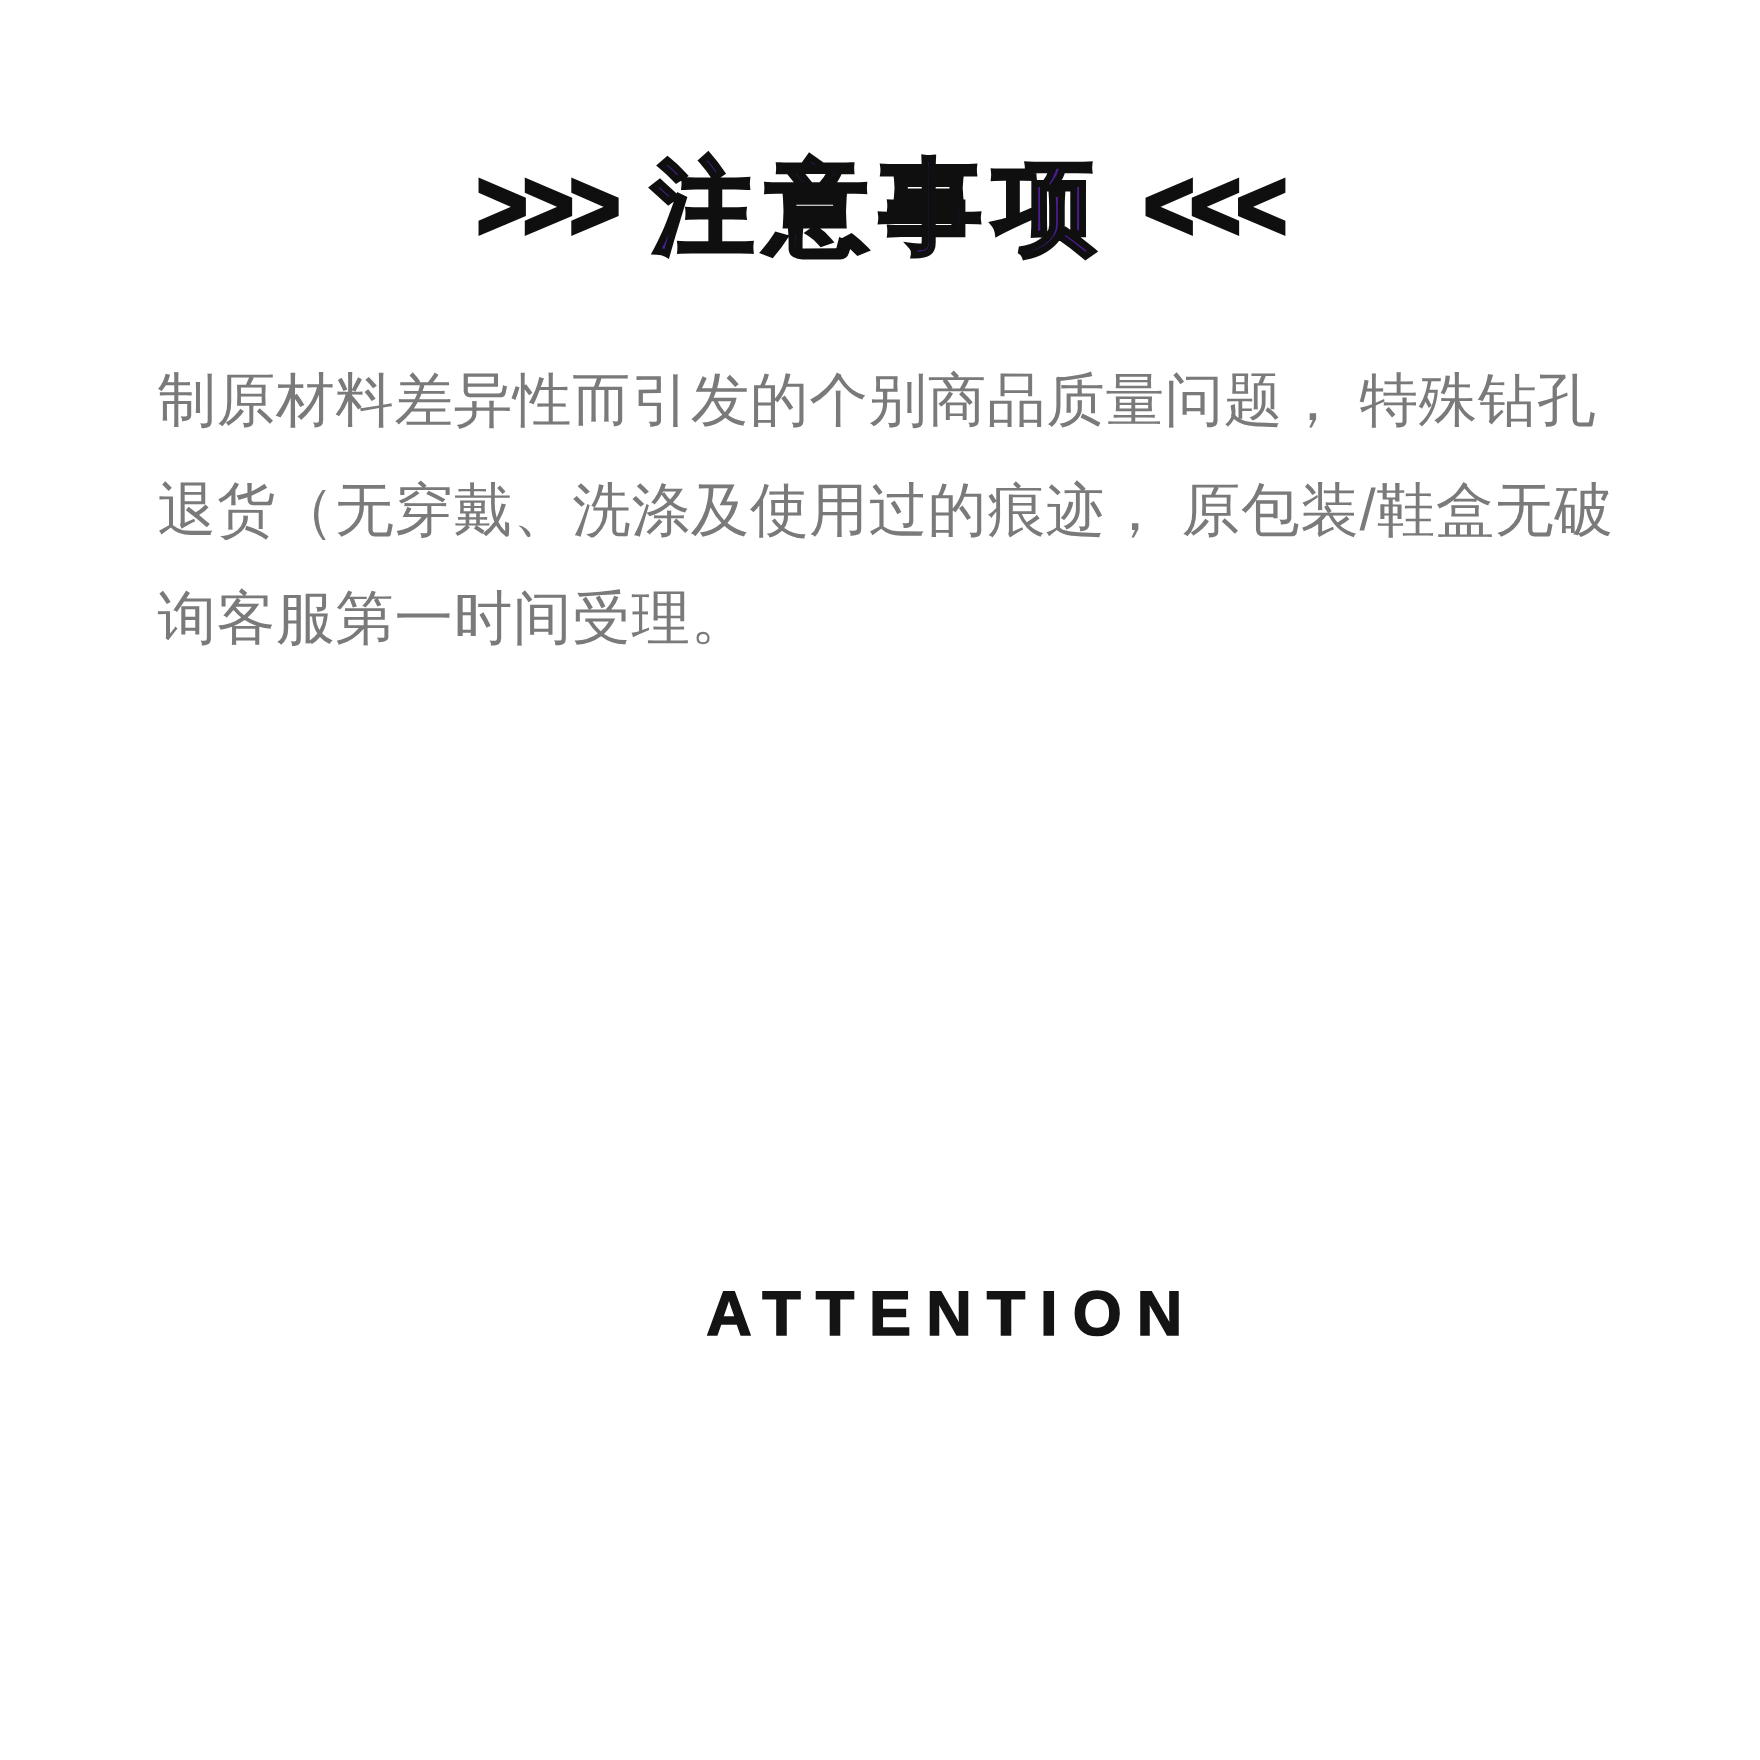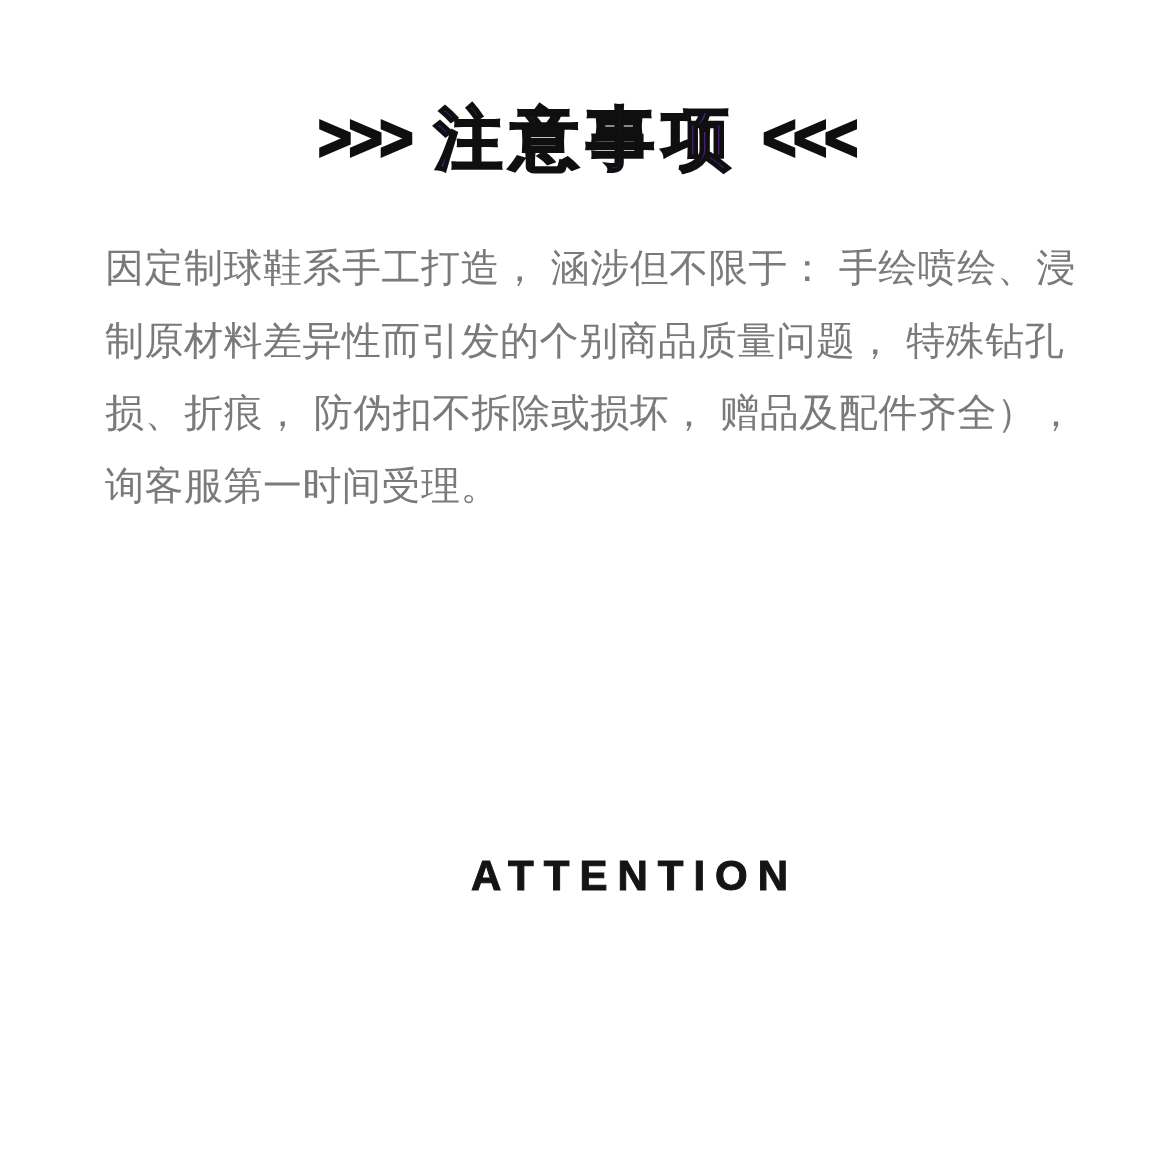--- a/index.html
+++ b/index.html
@@ -75,21 +75,20 @@
 
 <div class="page">
 
   <div class="title-row">
     <span class="chevrons">&gt;&gt;&gt;</span>
     <span class="main-title">注意事项</span>
     <span class="chevrons">&lt;&lt;&lt;</span>
   </div>
 
   <div class="notice-body">
-    <div class="notice-line">因定制球鞋系手工打造， 涵涉但不限于： 手绘喷绘、浸</div>
     <div class="notice-line">制原材料差异性而引发的个别商品质量问题， 特殊钻孔</div>
-    <div class="notice-line">损、折痕， 防伪扣不拆除或损坏， 赠品及配件齐全），</div>
+    <div class="notice-line">退货（无穿戴、洗涤及使用过的痕迹， 原包装/鞋盒无破</div>
     <div class="notice-line">询客服第一时间受理。</div>
   </div>
 
   <div class="attention">ATTENTION</div>
 
 </div>
 
 </body></html>

